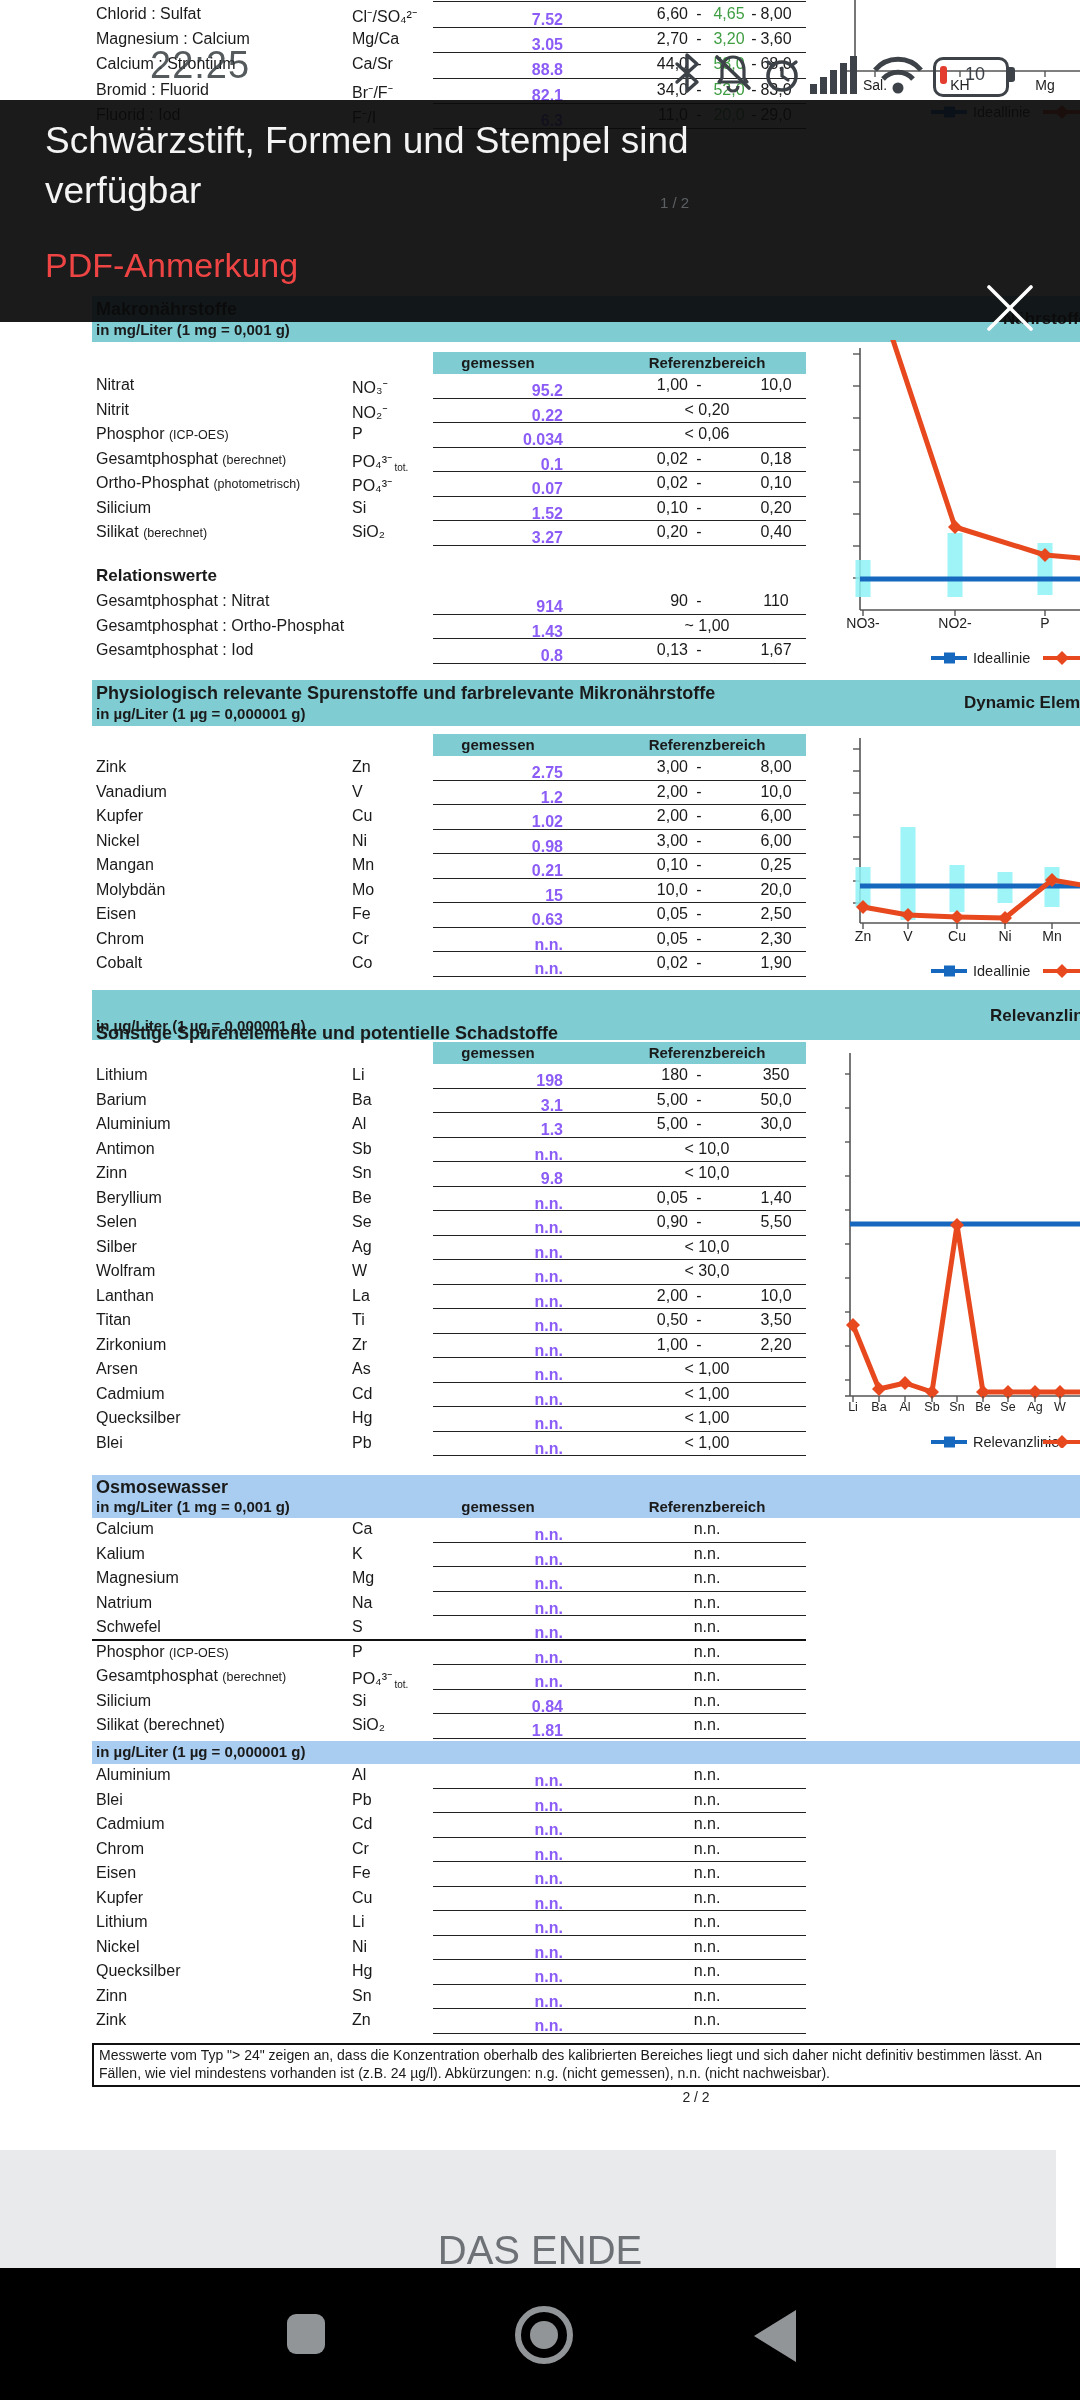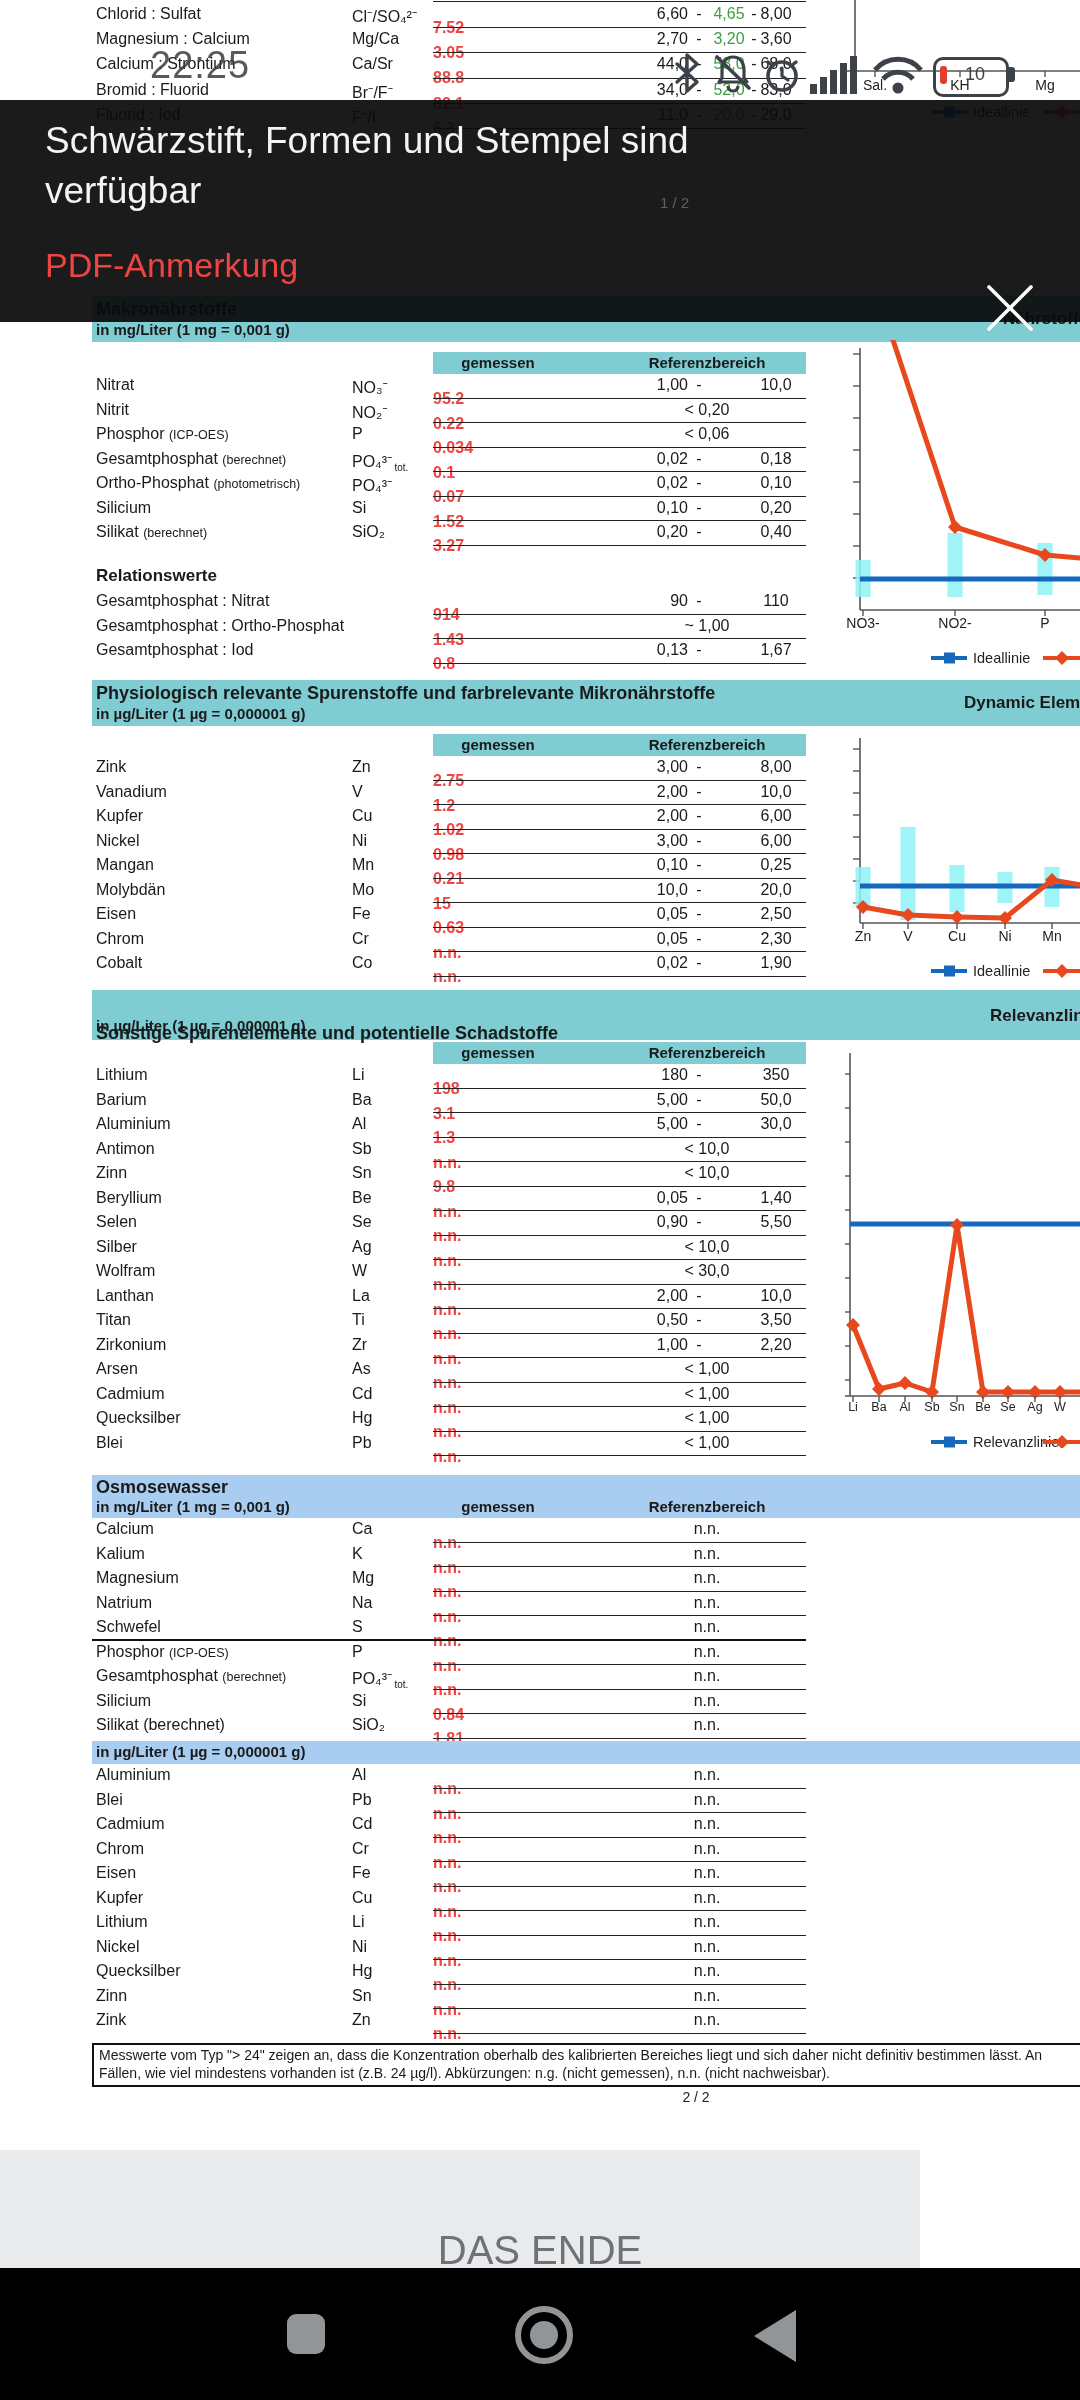--- a/index.html
+++ b/index.html
@@ -7,21 +7,21 @@
           font-family:"Liberation Sans",sans-serif;color:#1a1a1a;margin:0 auto;}
   .abs{position:absolute;}
   
   .rows{position:absolute;left:0;width:1080px;}
   .row{position:relative;height:24.5px;font-size:16px;}
   .row-top .row{height:25.2px;}
   .row .nm{position:absolute;left:96px;top:2px;white-space:nowrap;}
   .row .nt{font-size:12.5px;}
   .row .fm{position:absolute;left:352px;top:2px;white-space:nowrap;}
   .row .fn{font-size:10px;vertical-align:-4px;padding-left:2px;}
-  .row .val{position:absolute;left:433px;width:130px;top:16px;text-align:left;font-weight:bold;color:#ef4444;}
+  .row .val{position:absolute;left:433px;width:130px;top:8px;text-align:right;font-weight:bold;color:#8b5cf6;}
   .row .rmin{position:absolute;left:608px;width:80px;top:2px;text-align:right;}
   .row .d1{position:absolute;left:690px;width:18px;top:2px;text-align:center;}
   .row .rmid{position:absolute;left:708px;width:42px;top:2px;text-align:center;color:#3f9e42;}
   .row .d2{position:absolute;left:748px;width:12px;top:2px;text-align:center;}
   .row .rmax{position:absolute;left:750px;width:52px;top:2px;text-align:center;}
   .row .rsingle{position:absolute;left:607px;width:200px;top:2px;text-align:center;}
   .row .rule{position:absolute;left:433px;width:373px;bottom:0;border-bottom:1px solid #222;}
   .row.heavy .rule{left:92px;width:714px;border-bottom-width:2px;border-color:#111;}
   
   .band{position:absolute;left:92px;width:992px;background:#7fccd3;}
@@ -40,21 +40,21 @@
   .ov-action{position:absolute;left:45px;top:146px;font-size:34px;color:#ef4444;}
   .ov-page{position:absolute;left:660px;top:94px;font-size:15px;color:#5c6063;}
   
   .statusbar{position:absolute;left:0;top:0;width:1080px;height:100px;z-index:60;}
   .sb-time{position:absolute;left:150px;top:44px;font-size:38px;color:rgba(52,58,62,0.84);letter-spacing:1px;}
   .sb-ic{position:absolute;top:52px;}
   
   .notebox{position:absolute;left:92px;top:2043px;width:994px;height:40px;border:2px solid #111;background:#fff;}
   .notebox div{position:absolute;left:5px;width:1200px;font-size:14px;white-space:nowrap;}
   .pagenum{position:absolute;left:92px;top:2089px;width:1208px;text-align:center;font-size:14px;color:#222;}
-  .endzone{position:absolute;left:0;top:2150px;width:920px;height:118px;background:#e9eaec;}
+  .endzone{position:absolute;left:0;top:2150px;width:1056px;height:118px;background:#e9eaec;}
   .endtext{position:absolute;left:0;top:78px;width:1080px;text-align:center;font-size:40px;color:#6e7277;}
   .navbar{position:absolute;left:0;top:2268px;width:1080px;height:132px;background:#000;z-index:60;}
   .rule-sliver{position:absolute;left:433px;top:1px;width:373px;border-bottom:1px solid #222;}
   svg{display:block;}
   #charts{position:absolute;left:0;top:0;width:1080px;height:2400px;pointer-events:none;}
 </style>
 </head>
 <body>
 
 <div class="screen">

